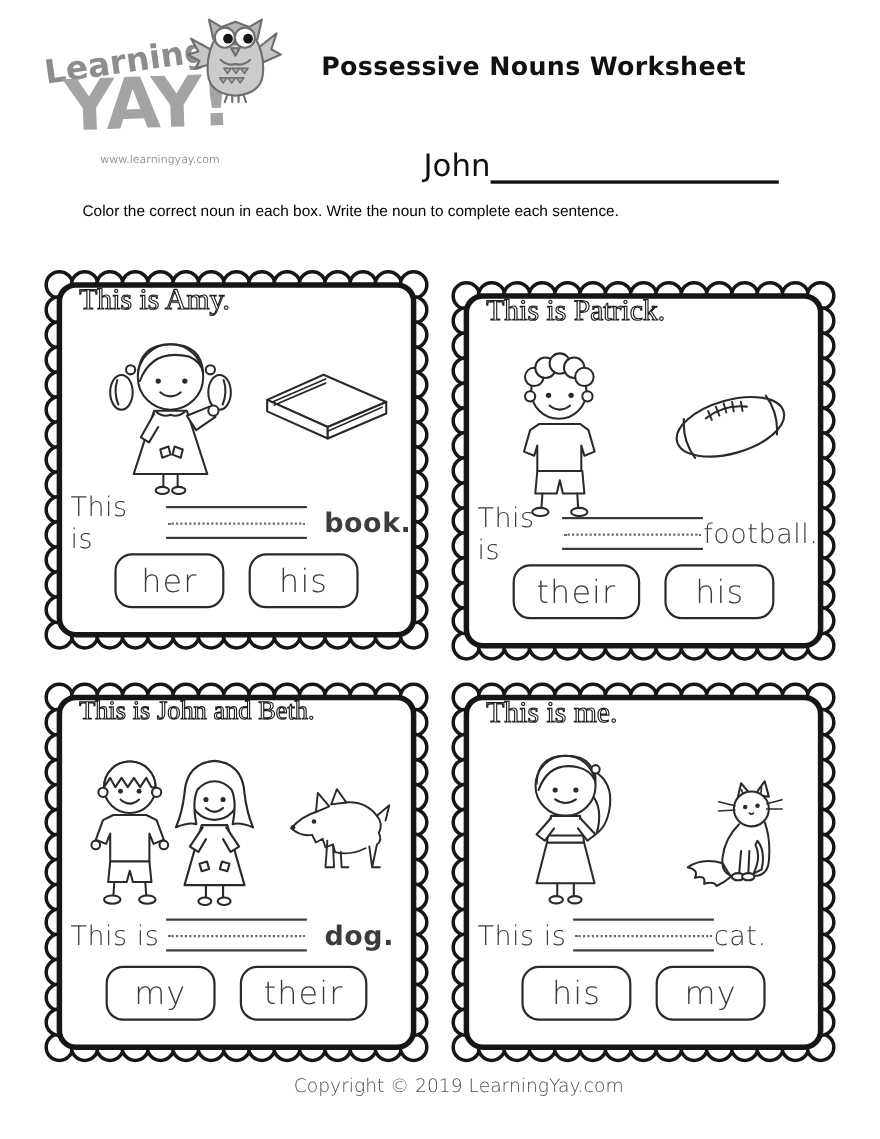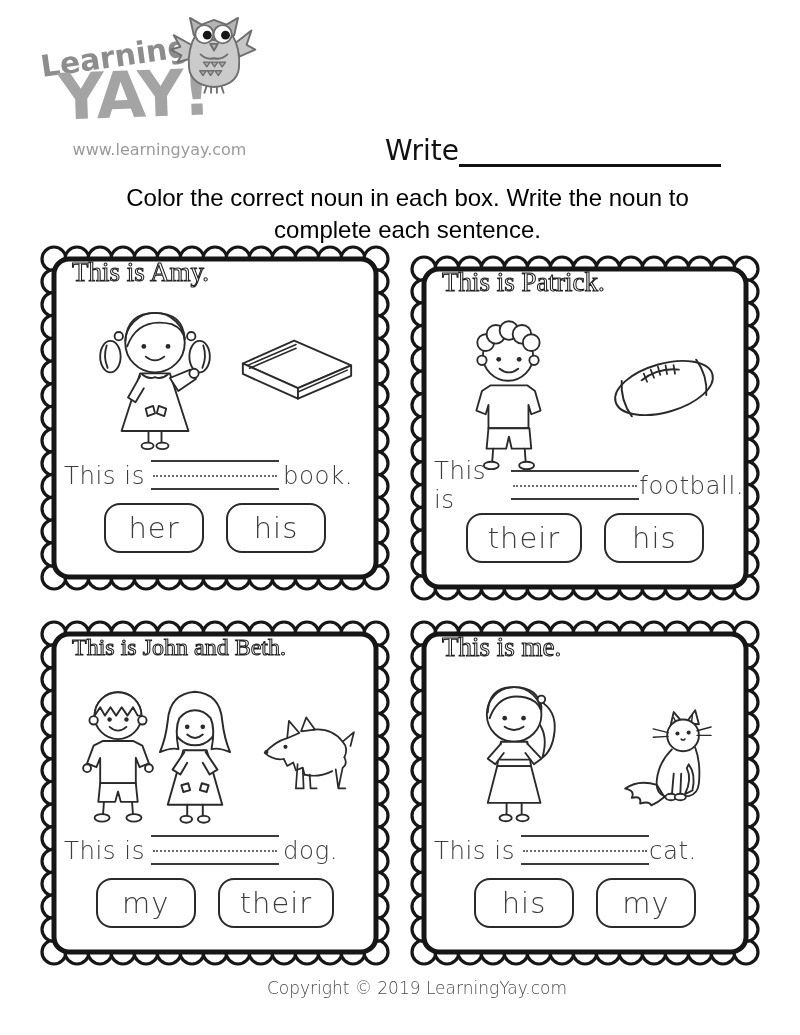--- a/index.html
+++ b/index.html
@@ -8,33 +8,33 @@
           font-family:"DejaVu Sans",sans-serif; }
 
   
   .logo { position:absolute; left:38px; top:6px; width:215px; height:158px; }
   .logo-line1 { position:absolute; left:2px; top:32px; font-size:30px; font-weight:700;
                 color:#8d8d8d; transform:rotate(-8deg); letter-spacing:0px;
                 font-family:"DejaVu Sans",sans-serif; }
   .logo-line2 { position:absolute; left:20px; top:52px; font-size:64px; font-weight:800;
                 color:#a4a4a4; letter-spacing:-2px; transform:rotate(-2deg);
                 font-family:"DejaVu Sans",sans-serif; }
-  .logo-url { position:absolute; left:14px; top:134px; width:215px; text-align:center;
-              font-size:16px; color:#9a9a9a; }
+  .logo-url { position:absolute; left:0; top:134px; width:215px; text-align:center;
+              font-size:10px; color:#9a9a9a; }
   .owl { position:absolute; left:128px; top:0px; }
 
   
   .title { position:absolute; left:250px; top:48px; width:470px; text-align:center;
            font-size:23px; font-weight:600; color:#111; letter-spacing:0.3px; }
   .name-row { position:absolute; left:385px; top:134px; display:flex; align-items:flex-end;
               font-size:28px; font-weight:500; color:#111; }
   .name-line { display:inline-block; width:262px; height:32px; border-bottom:3px solid #111; }
 
-  .instructions { position:absolute; left:75px; top:182px; width:665px; font-size:24px;
-                  line-height:1.35; color:#000; font-family:"Liberation Sans",sans-serif;text-align:center; }
+  .instructions { position:absolute; left:75px; top:182px; width:665px; font-size:14px;
+                  line-height:1.35; color:#000; font-family:"Liberation Sans",sans-serif; }
 
   
   .box { position:absolute; width:354px; height:350px; }
   .box svg.scallop { position:absolute; left:0; top:0; }
   .scallop-dots circle { fill:#fff; stroke:#161616; stroke-width:3.2px; }
   .scallop-rect { fill:#fff; stroke:#161616; stroke-width:5px; }
 
   .box-heading { position:absolute; left:34px; top:14px; font-size:27px; white-space:nowrap; }
   .box-heading.small { font-size:24px; top:16px; }
   .outline-serif { font-family:Liberation Serif, serif; color:#2d2d2d; font-weight:400; }
@@ -48,21 +48,21 @@
   .la-fill { fill:#fff; }
 
   .print-font { font-family:"DejaVu Sans",sans-serif; font-weight:300; color:#3c3c3c; }
 
   .sentence { position:absolute; left:26px; top:213px; width:310px; height:38px;
               display:flex; align-items:center; font-size:24.5px; letter-spacing:0.5px; }
   .blank { position:relative; display:inline-block; width:128px; height:30px; margin-left:6px;
            border-top:2.5px solid #3a3a3a; border-bottom:2.5px solid #3a3a3a; flex:none; }
   .blank::after { content:""; position:absolute; left:2px; right:2px; top:50%;
                   border-top:2px dotted #6a6a6a; }
-  .suffix.gap { margin-left:4px; }
+  .suffix.gap { margin-left:16px;font-weight:bold; }
   .suffix { white-space:nowrap; }
 
   .options { position:absolute; left:0; top:260px; width:100%; display:flex;
              justify-content:center; gap:22px; }
   .option-btn { min-width:100px; height:50px; padding:0 20px; border:2px solid #2a2a2a;
                 border-radius:16px; background:#fff; display:flex; align-items:center;
                 justify-content:center; font-size:29px; letter-spacing:1px; }
 
   
   .footer { position:absolute; left:0; top:978px; width:100%; text-align:center;
@@ -99,22 +99,23 @@
           <circle cx="43" cy="30" r="4.6" fill="#161616" stroke="none"></circle>
           <circle cx="62" cy="30" r="4.6" fill="#161616" stroke="none"></circle>
           <polygon points="46,39 54,39 50,46" fill="#b0b0b0"></polygon>
           <path d="M42,84 l-2,6 M47,84 l0,6 M53,84 l0,6 M58,84 l2,6" fill="none"></path>
         </g>
       </svg>
     </div>
     <div class="logo-url">www.learningyay.com</div>
   </div>
 
+  <div class="title">Possessive Nouns Worksheet</div>
   <div class="name-row">
-    <span>Write</span>
+    <span>John</span>
       <span class="name-line"></span>
   </div>
   <div class="instructions">Color the correct noun in each box. Write the noun to complete each sentence.</div>
 
   <div class="box" style="left:38px; top:243px;">
     <svg class="scallop" width="354" height="350" viewBox="0 0 354 350">
       <g class="scallop-dots">
           <circle cx="16" cy="16" r="12"></circle>
           <circle cx="16" cy="334" r="12"></circle>
           <circle cx="39" cy="16" r="12"></circle>

